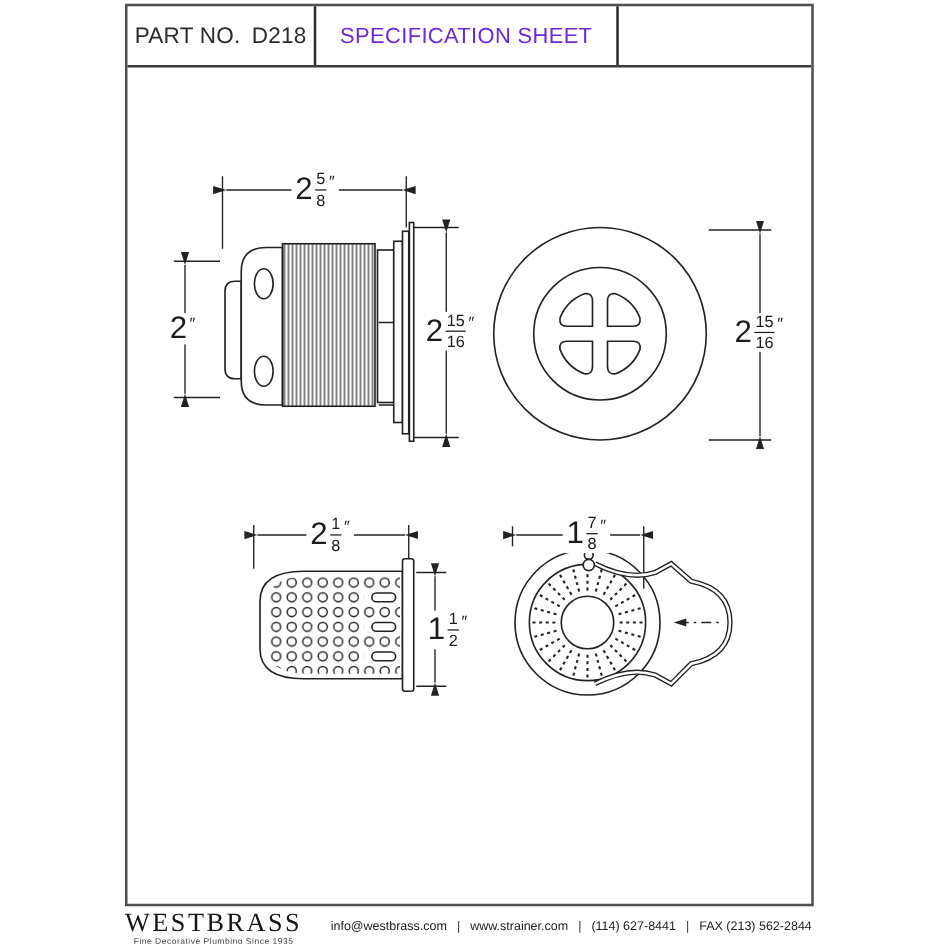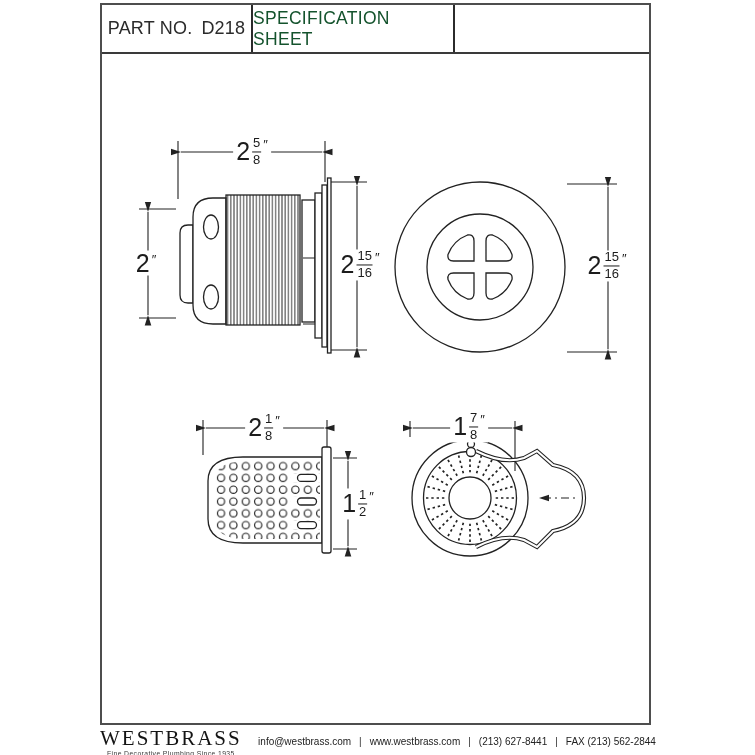--- a/index.html
+++ b/index.html
@@ -11,22 +11,22 @@
     position:absolute;left:100px;top:3px;width:551px;height:722px;
     border:2px solid #4e4e4e;box-sizing:border-box;background:#fff;
   }
   .sheet-header{display:flex;height:47px;border-bottom:2px solid #3a3a3a;}
   .hcell{box-sizing:border-box;}
   .hcell-part{
     width:151px;border-right:2px solid #2b2b2b;display:flex;align-items:center;
     justify-content:center;gap:9px;font-size:18px;color:#2b2b2b;letter-spacing:.2px;
   }
   .hcell-title{
-    width:202px;border-right:2px solid #2b2b2b;display:flex;align-items:center;
-    justify-content:center;font-size:17.5px;color:#14532d;letter-spacing:.3px;
+    width:242px;border-right:2px solid #2b2b2b;display:flex;align-items:center;
+    justify-content:center;font-size:17.5px;color:#6d28d9;letter-spacing:.3px;
   }
   .hcell-desc{
     flex:1;padding:6px 8px 0 9px;font-size:11.5px;color:#333;line-height:1.15;
   }
   svg.drawings{position:absolute;left:0;top:0;pointer-events:none;}
   .ln{stroke:#222;stroke-width:1.3;fill:none;}
   .lnw{stroke:#222;stroke-width:1.3;fill:#fff;}
   .tick{stroke:#222;stroke-width:1.1;fill:none;}
   .dimline{stroke:#222;stroke-width:1.1;fill:none;}
   .spokes line{stroke:#222;stroke-width:1.7;stroke-dasharray:2.4 2.9;}
@@ -245,19 +245,19 @@
 </div>
 
 <div class="footer">
   <div class="brand-block">
     <div class="brand">WESTBRASS</div>
     <div class="tagline">Fine Decorative Plumbing Since 1935</div>
   </div>
   <div class="contact">
     <span>info@westbrass.com</span>
     <span class="sep">|</span>
-    <span>www.westbrass.com</span>
+    <span>www.strainer.com</span>
     <span class="sep">|</span>
-    <span>(213) 627-8441</span>
+    <span>(114) 627-8441</span>
     <span class="sep">|</span>
     <span>FAX (213) 562-2844</span>
   </div>
 </div>
 
 </body></html>

